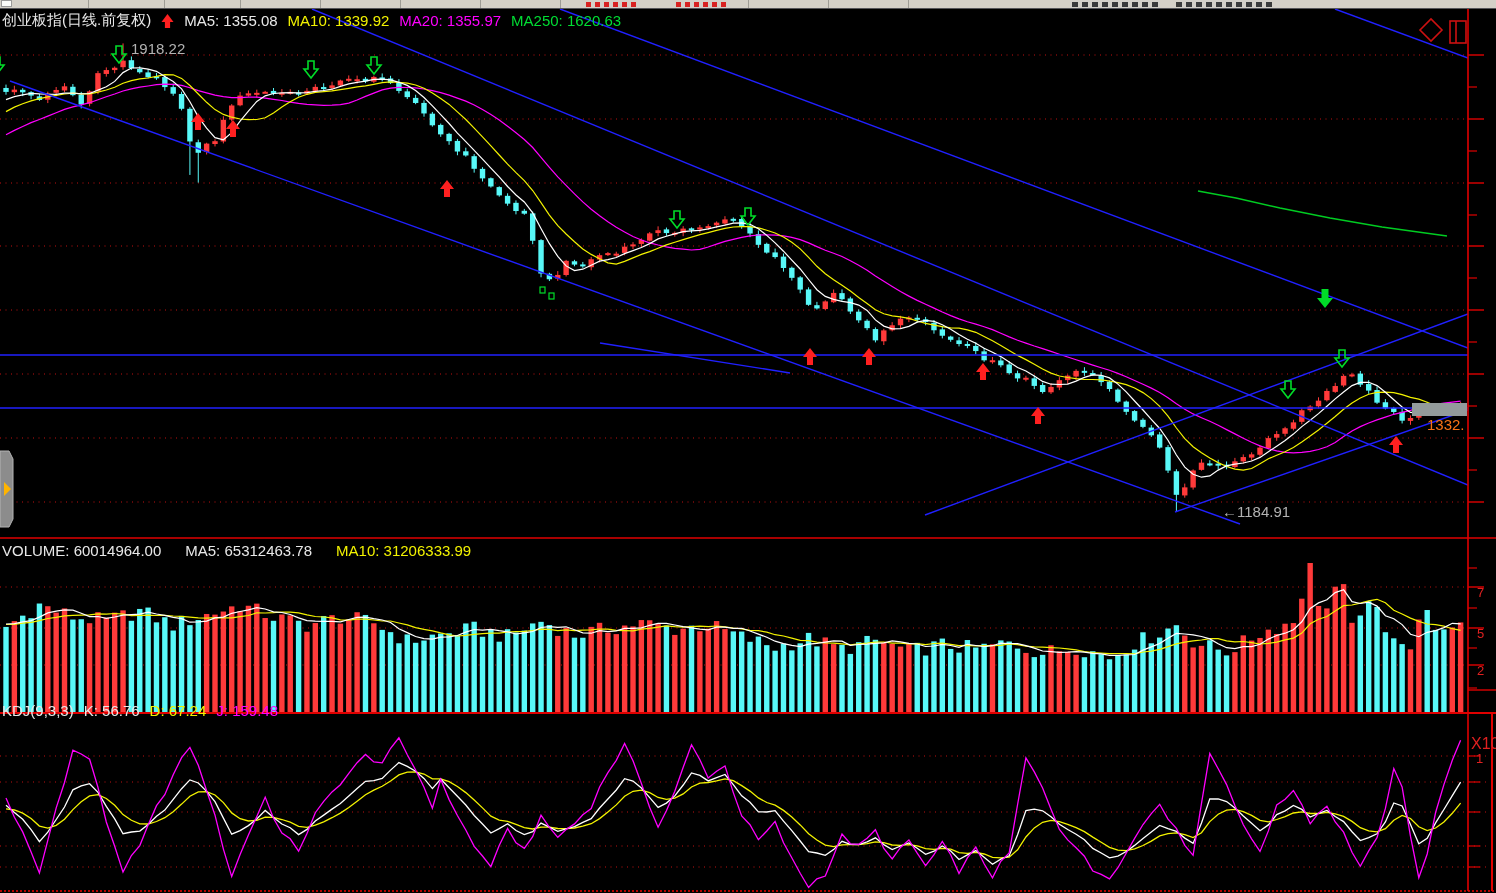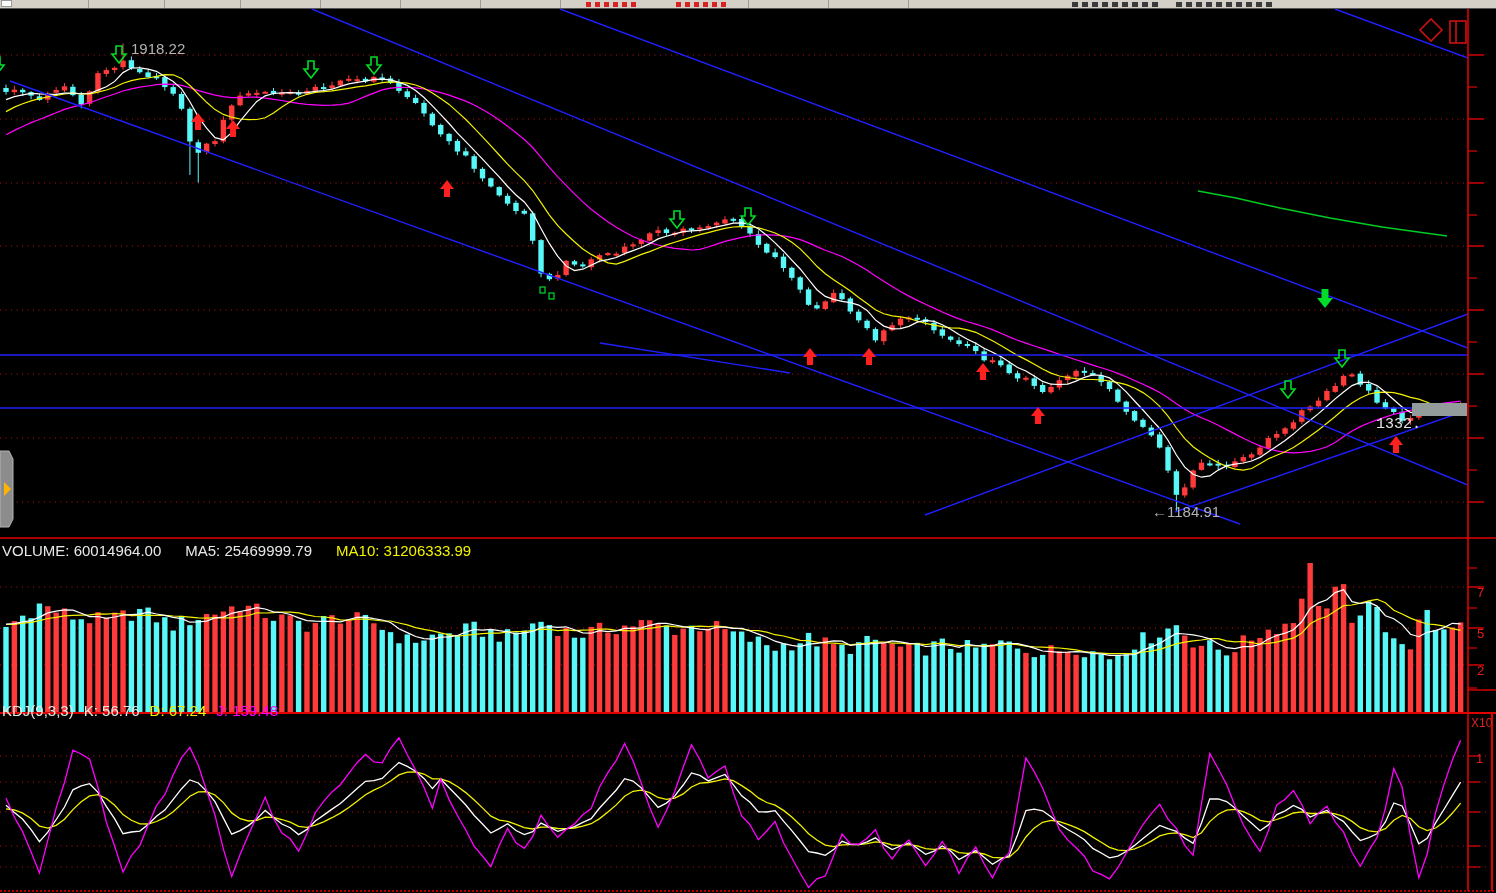--- a/index.html
+++ b/index.html
@@ -692,38 +692,48 @@
         <rect x="1450" y="21" width="16" height="22" fill="none" stroke="#cc1111" stroke-width="1.6"></rect>
         <line x1="1456" y1="21" x2="1456" y2="43" stroke="#cc1111" stroke-width="1.6"></line>
       </g>
     </g>
     <g>
       <polygon points="0,451 9,451 13,459 13,519 9,527 0,527" fill="#8c8c8c" stroke="#b4b4b4" stroke-width="1"></polygon>
       <polygon points="4,482 11,489 4,496" fill="#ffb400"></polygon>
     </g>
   </svg>
 
+  <div id="main-hdr" class="hdr">
+    <span class="w">创业板指(日线.前复权)</span>
+    <svg width="13" height="16" style="position:static">
+      <path d="M6.5 1 l-6 8 h3.4 v6 h5.2 v-6 h3.4 z" fill="#ff2020"></path>
+    </svg>
+    <span class="w">MA5: 1355.08</span>
+    <span class="y">MA10: 1339.92</span>
+    <span class="m">MA20: 1355.97</span>
+    <span class="g">MA250: 1620.63</span>
+  </div>
 
   <div id="vol-hdr" class="hdr">
     <span class="w">VOLUME: 60014964.00</span>
-    <span class="w">MA5: 25469999.79</span>
+    <span class="w">MA5: 65312463.78</span>
     <span class="y">MA10: 31206333.99</span>
   </div>
 
   <div id="kdj-hdr" class="hdr">
     <span class="w">KDJ(9,3,3)</span>
     <span class="w">K: 56.76</span>
     <span class="y">D: 67.24</span>
     <span class="m">J: 159.48</span>
   </div>
 
   <span class="anno" style="left:131px;top:40px;">1918.22</span>
-  <span class="anno" style="left:1152px;top:503px;">←1184.91</span>
+  <span class="anno" style="left:1222px;top:503px;">←1184.91</span>
   <div id="last-box"></div>
-  <span class="anno" style="left:1376px;top:416px;color:#e5e5e5;font-family:Liberation Mono, monospace;">1332.</span>
+  <span class="anno" style="left:1427px;top:416px;color:#f97316;">1332.</span>
 
   <span class="axlbl" style="left:1477px;top:585px;width:19px;">7</span>
   <span class="axlbl" style="left:1477px;top:626px;width:19px;">5</span>
   <span class="axlbl" style="left:1477px;top:663px;width:19px;">2</span>
-  <span class="axlbl" style="left:1471px;top:716px;width:25px;font-size:12px;">X10</span>
+  <span class="axlbl" style="left:1471px;top:735px;width:25px;font-size:16px;">X10</span>
   <span class="axlbl" style="left:1476px;top:751px;width:16px;">1</span>
 
 </div>
 
 </body></html>

